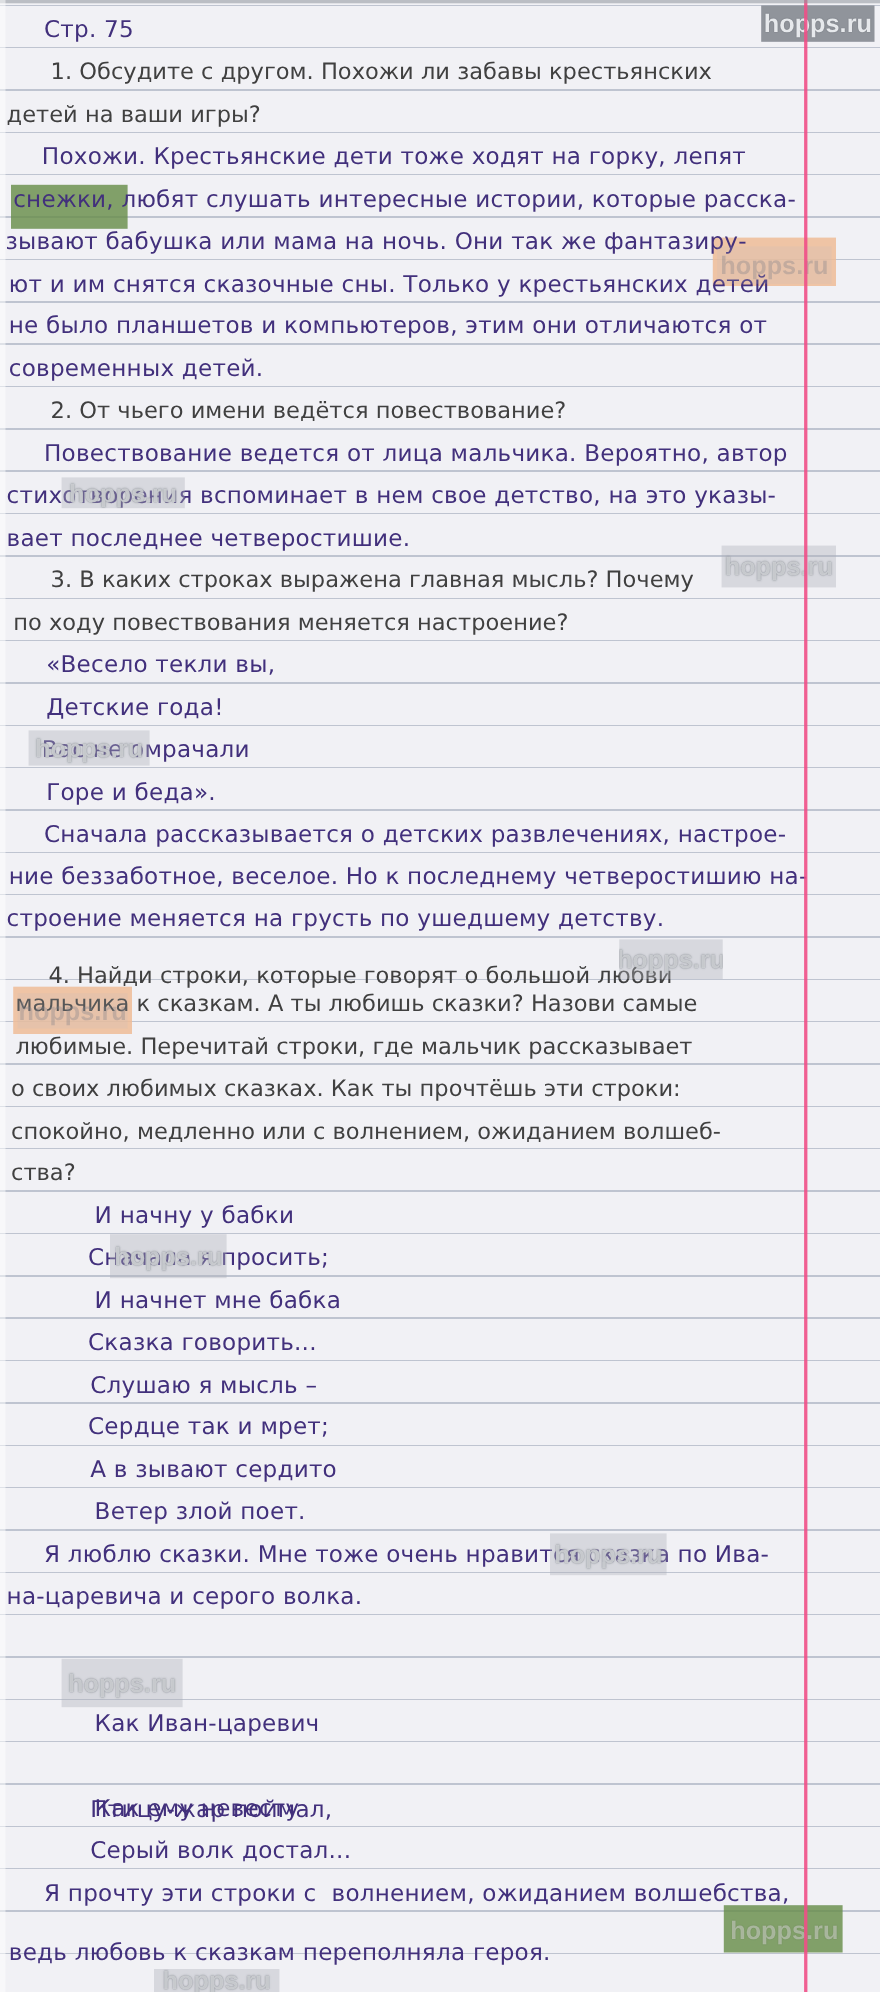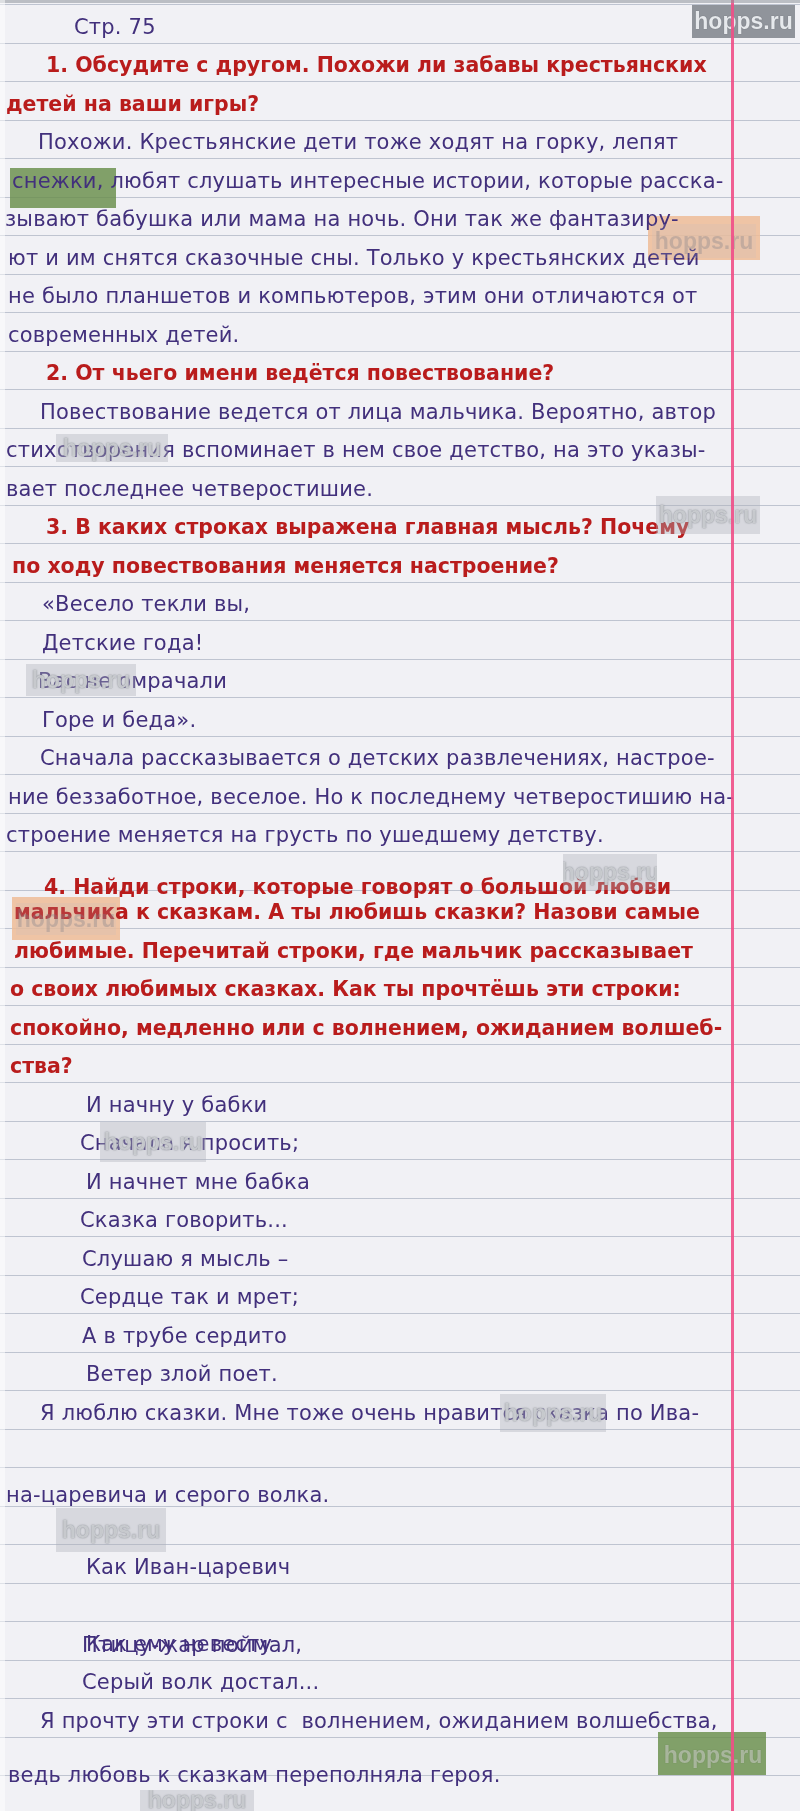--- a/index.html
+++ b/index.html
@@ -16,21 +16,21 @@
       rgba(0,0,0,0) 0px, rgba(0,0,0,0) 37.2px,
       #aeb5c4 37.2px, #aeb5c4 38.5px);
     opacity:.75;
   }
   .row{
     position:absolute; z-index:2; white-space:pre;
     height:34px; line-height:34px;
     font-size:21px; letter-spacing:.2px; color:#42307c;
   }
   .row.bold{
-    font-weight:bold; font-size:20.5px; letter-spacing:0; color:#b91c1c;
+    font-weight:normal; font-size:20.5px; letter-spacing:0; color:#404040;
   }
   .hl{ position:absolute; z-index:1; }
   .hl.green{ background:rgba(104,141,74,.82); }
   .hl.orange{ background:rgba(238,188,150,.85); }
   .wm{
     position:absolute; z-index:3; display:flex; align-items:center; justify-content:center;
     font-family:"Liberation Sans",sans-serif; font-weight:bold; font-size:23px;
     overflow:hidden;
     background:rgba(173,177,185,.38); color:rgba(244,245,247,.62);
     text-shadow:0 0 1px rgba(118,122,130,.9), 0 0 2px rgba(118,122,130,.45);
@@ -65,21 +65,21 @@
 
 <div id="page">
   <div class="rules"></div>
   <div id="hl-layer">
       <div class="hl green" style="left: 10px; top: 168px; width: 106px; height: 40px;"></div>
       <div class="hl orange" style="left: 648px; top: 216px; width: 112px; height: 44px;"></div>
       <div class="hl orange" style="left: 12px; top: 897px; width: 108px; height: 43px;"></div>
       <div class="hl green" style="left: 658px; top: 1732px; width: 108px; height: 43px;"></div>
     </div>
   <div id="text-layer">
-      <div class="row" style="left: 40px; top: 9.5px; margin-left: 34px;">Стр. 75</div>
+      <div class="row" style="left: 40px; top: 9.5px;">Стр. 75</div>
       <div class="row bold" style="left: 46px; top: 48px;">1. Обсудите с другом. Похожи ли забавы крестьянских</div>
       <div class="row bold" style="left: 6px; top: 86.5px; text-align: right;">детей на ваши игры?</div>
       <div class="row" style="left: 38px; top: 125px;">Похожи. Крестьянские дети тоже ходят на горку, лепят</div>
       <div class="row" style="left: 12px; top: 163.5px;">снежки, любят слушать интересные истории, которые расска-</div>
       <div class="row" style="left: 5px; top: 202px;">зывают бабушка или мама на ночь. Они так же фантазиру-</div>
       <div class="row" style="left: 8px; top: 240.5px;">ют и им снятся сказочные сны. Только у крестьянских детей</div>
       <div class="row" style="left: 8px; top: 279px;">не было планшетов и компьютеров, этим они отличаются от</div>
       <div class="row" style="left: 8px; top: 317.5px;">современных детей.</div>
       <div class="row bold" style="left: 46px; top: 356px;">2. От чьего имени ведётся повествование?</div>
       <div class="row" style="left: 40px; top: 394.5px;">Повествование ведется от лица мальчика. Вероятно, автор</div>
@@ -99,24 +99,24 @@
       <div class="row bold" style="left: 14px; top: 933.5px;">любимые. Перечитай строки, где мальчик рассказывает</div>
       <div class="row bold" style="left: 10px; top: 972px;">о своих любимых сказках. Как ты прочтёшь эти строки:</div>
       <div class="row bold" style="left: 10px; top: 1010.5px;">спокойно, медленно или с волнением, ожиданием волшеб-</div>
       <div class="row bold" style="left: 10px; top: 1049px;">ства?</div>
       <div class="row" style="left: 86px; top: 1087.5px;">И начну у бабки</div>
       <div class="row" style="left: 80px; top: 1126px;">Сначала я просить;</div>
       <div class="row" style="left: 86px; top: 1164.5px;">И начнет мне бабка</div>
       <div class="row" style="left: 80px; top: 1203px;">Сказка говорить...</div>
       <div class="row" style="left: 82px; top: 1241.5px;">Слушаю я мысль –</div>
       <div class="row" style="left: 80px; top: 1280px;">Сердце так и мрет;</div>
-      <div class="row" style="left: 82px; top: 1318.5px;">А в трубе сердито</div>
+      <div class="row" style="left: 82px; top: 1318.5px;">А в зывают сердито</div>
       <div class="row" style="left: 86px; top: 1357px;">Ветер злой поет.</div>
       <div class="row" style="left: 40px; top: 1395.5px;">Я люблю сказки. Мне тоже очень нравится сказка по Ива-</div>
-      <div class="row" style="left: 6px; top: 1434px; margin-top: 44px;">на-царевича и серого волка.</div>
+      <div class="row" style="left: 6px; top: 1434px;">на-царевича и серого волка.</div>
       <div class="row" style="left: 86px; top: 1549.5px;">Как Иван-царевич</div>
       <div class="row" style="left: 82px; top: 1588px; margin-top: 40px;">Птицу-жар поймал,</div>
       <div class="row" style="left: 86px; top: 1626.5px; text-align: right;">Как ему невесту</div>
       <div class="row" style="left: 82px; top: 1665px;">Серый волк достал...</div>
       <div class="row" style="left: 40px; top: 1703.5px;">Я прочту эти строки с  волнением, ожиданием волшебства,</div>
       <div class="row" style="left: 8px; top: 1742px; margin-top: 16px;">ведь любовь к сказкам переполняла героя.</div>
     </div>
   <div id="wm-layer">
       <div class="wm dark" style="left: 692px; top: 5px; width: 103px; height: 33px;">hopps.ru</div>
       <div class="wm " style="left: 56px; top: 434px; width: 112px; height: 28px;">hopps.ru</div>

